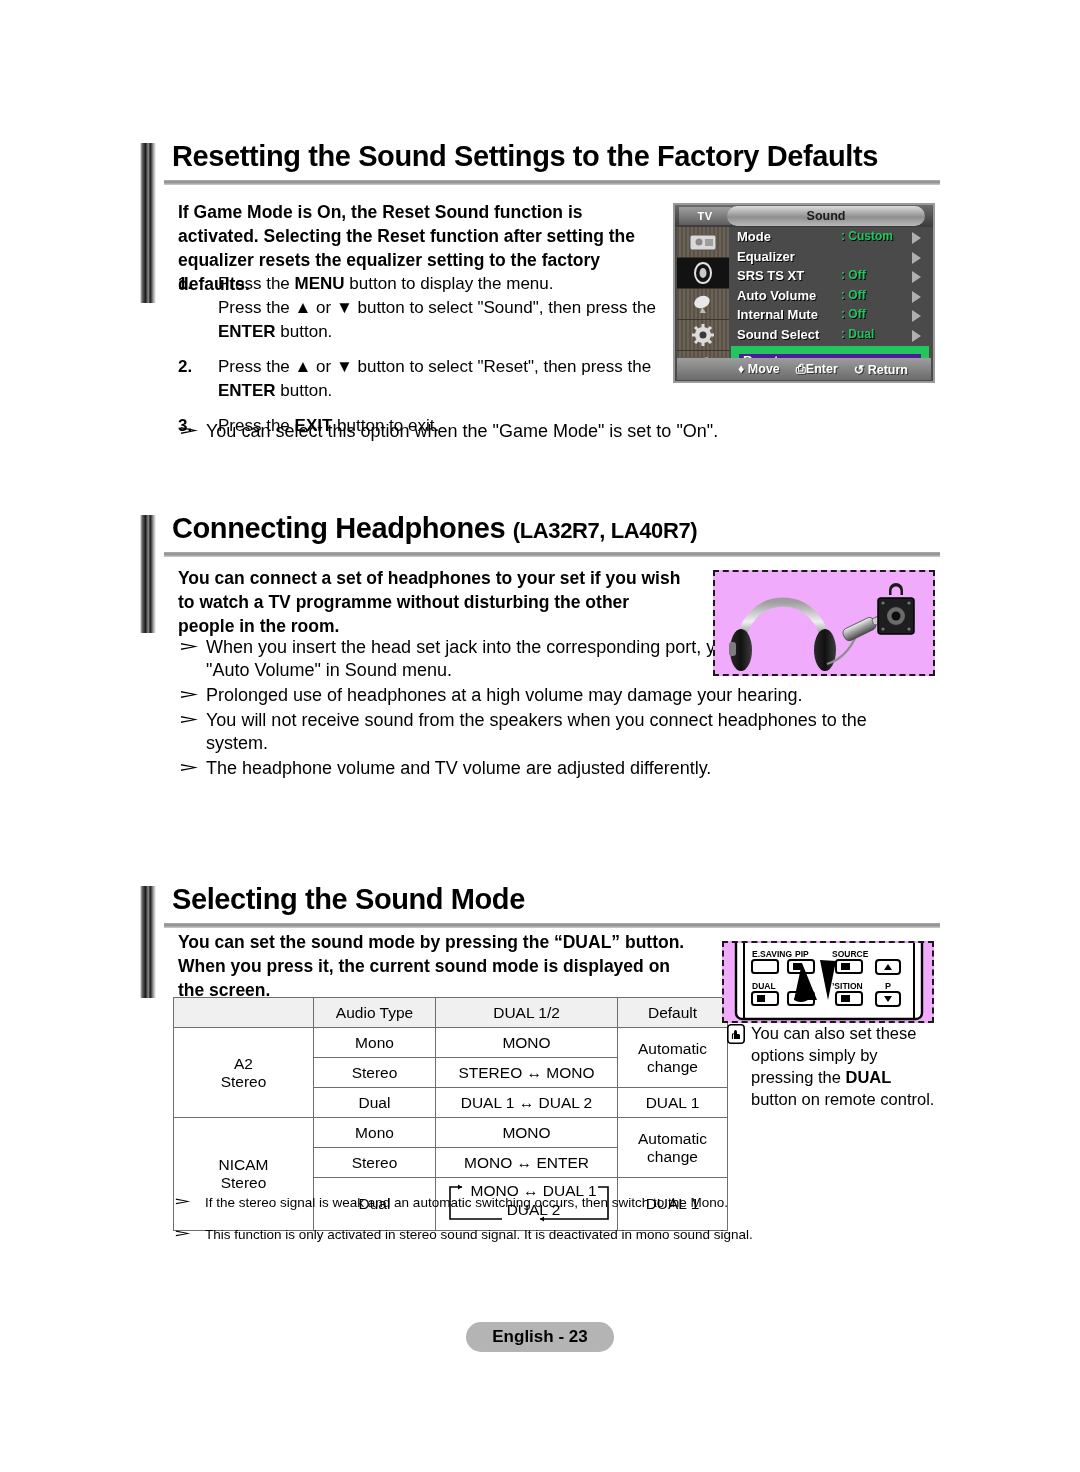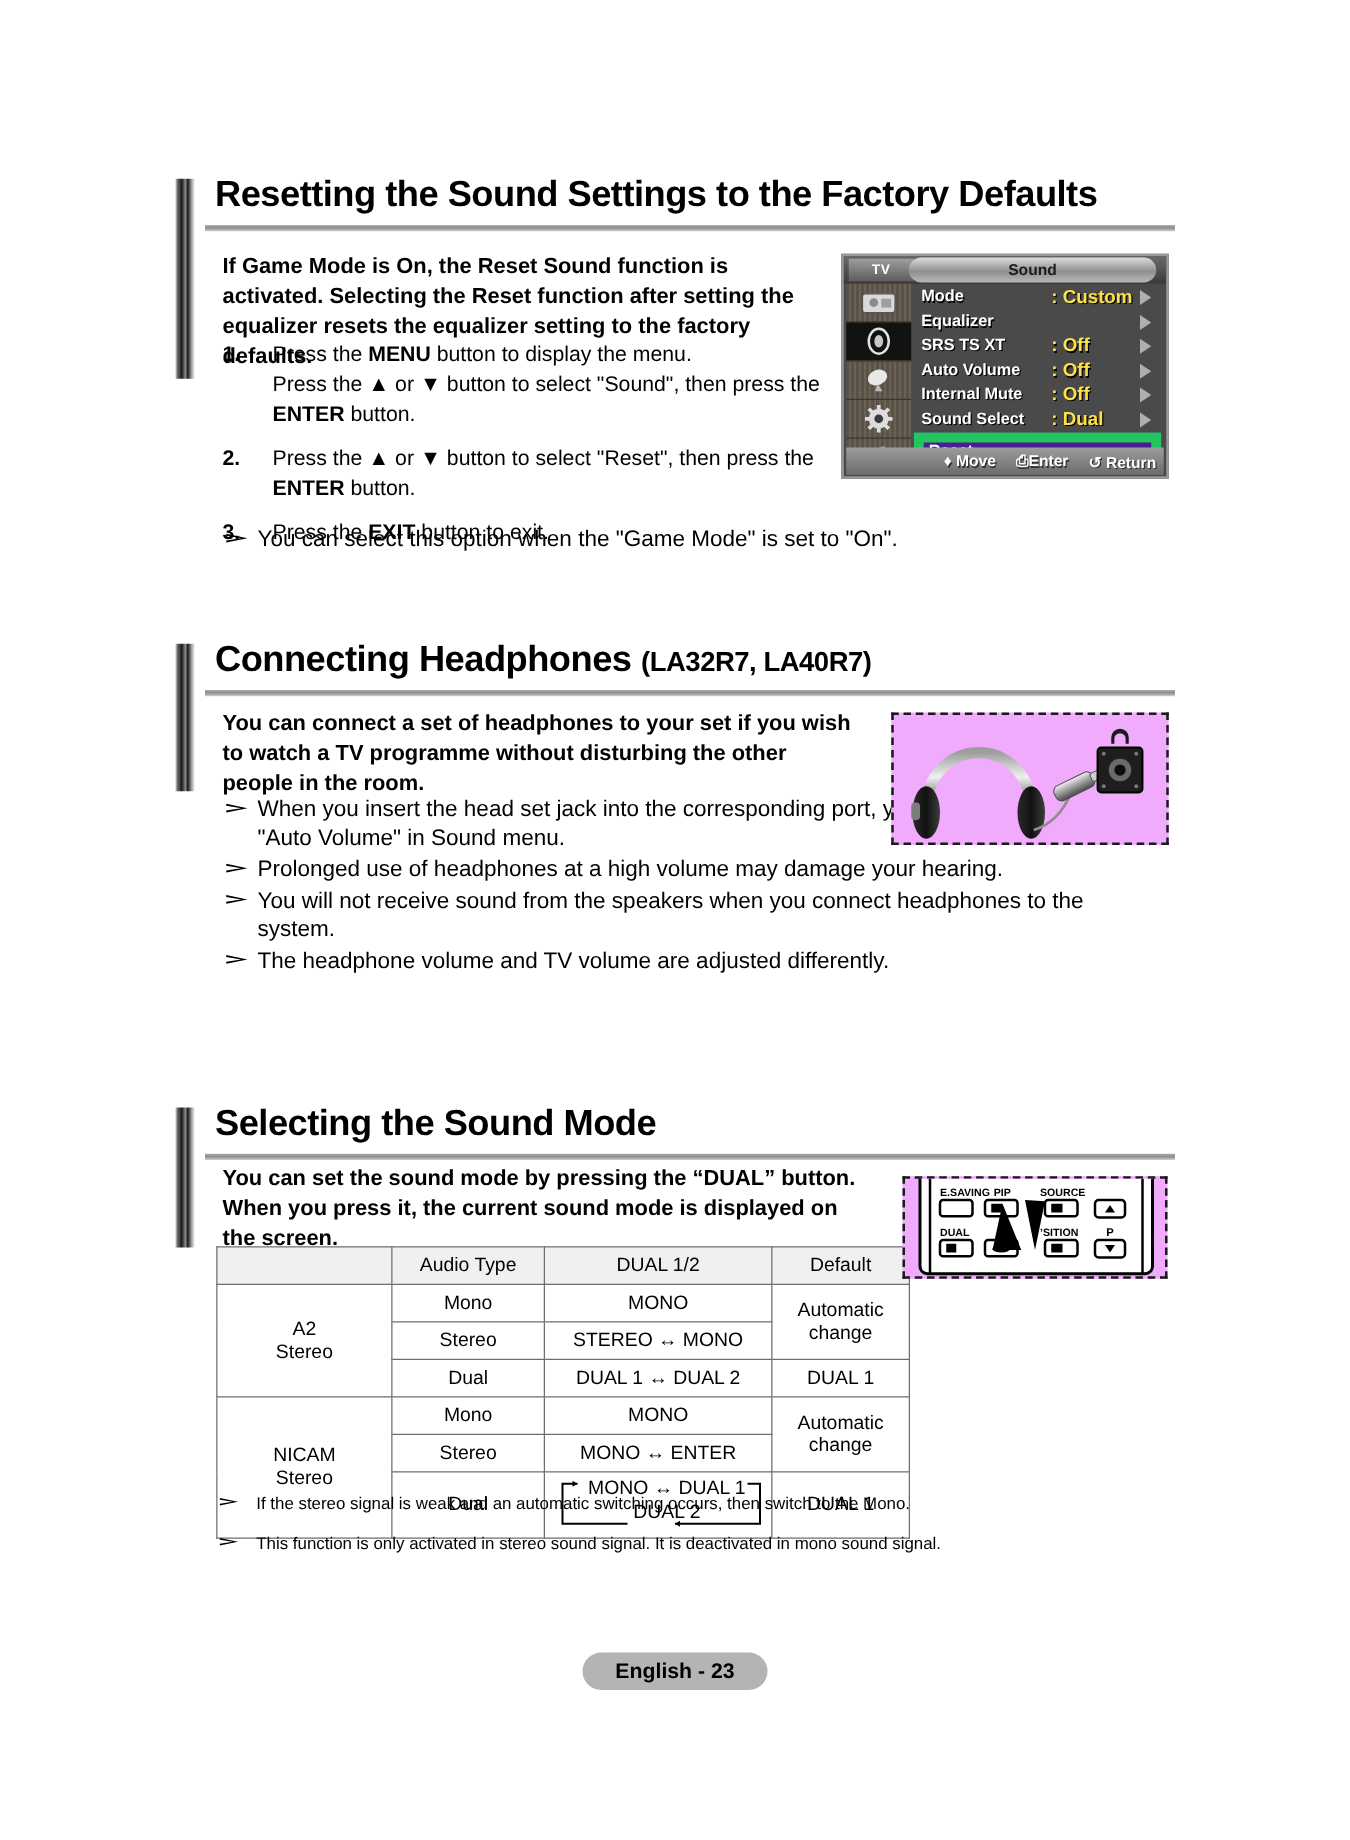--- a/index.html
+++ b/index.html
@@ -76,31 +76,31 @@
   }
   .osd-ic {
     position:relative; height:31px; border-bottom:1px solid #3c362e;
     display:flex; align-items:center; justify-content:center;
   }
   .osd-ic.sel { background:#121212; }
   .osd-body { position:absolute; left:56px; top:24px; right:4px; bottom:24px;text-decoration:underline; }
   .osd-row { position:relative; height:19.5px; }
   .osd-label { position:absolute; left:6px; top:0; color:#ffffff; font-size:13px; font-weight:bold;
      text-shadow:1px 1px 0 #000; white-space:nowrap; }
-  .osd-val { position:absolute; left:110px; top:0; color:#fde047; font-size:15px; font-weight:bold;
+  .osd-val { position:absolute; left:110px; top:0; color:#22c55e; font-size:12px; font-weight:bold;
      text-shadow:1px 1px 0 #000; white-space:nowrap; }
   .osd-chev { position:absolute; right:8px; top:3px; width:0;height:0;
      border-left:9px solid #c8c8c8; border-top:6px solid transparent; border-bottom:6px solid transparent; opacity:.8; }
   .osd-row.highlight { background:#4c1d95; border:8px solid #22c55e; height:21px; }
   .osd-row.highlight .osd-label { left:4px; top:-1px; }
   .osd-bottom {
     position:absolute; left:2px; right:2px; bottom:1px; height:22px;
     background:linear-gradient(to bottom,#9d9d9d,#6b6b6b);
     color:#ffffff; font-size:12.5px; font-weight:bold;
-    display:flex; align-items:center; justify-content:flex-end; gap:16px; padding-right:6px;
+    display:flex; align-items:center; justify-content:flex-end; gap:16px; padding-right:23px;
     text-shadow:1px 1px 0 #333;
   }
   .osd-bottom span { white-space:nowrap; }
 
   
   .dashbox { position:absolute; border:2px dashed #1a1a1a; background:#f0abfc; }
 
   
   table.sound-table {
     position:absolute; border-collapse:collapse; font-size:15.5px;
@@ -454,20 +454,33 @@
 
       <text x="161" y="46" font-family="Liberation Sans, sans-serif" font-size="9" font-weight="bold" fill="#000">P</text>
       <rect x="152" y="49" width="24" height="14" rx="3" fill="#fff" stroke="#000" stroke-width="2"></rect>
       <path d="M160 53 L168 53 L164 59 Z" fill="#000"></path>
 
       <path d="M93 57 L78 20 L70 57 Z" fill="#000"></path>
       <path d="M104 57 L96 17 L112 18 Z" fill="#000"></path>
     </svg>
   </div>
 
+  <div class="hand-note" style="left:727px; top:1022px; width:215px;">
+    <svg class="hand-icon" viewBox="0 0 18 20" style="border:none;">
+      <rect x="0.8" y="0.8" width="16.4" height="18.4" rx="3" fill="#fff" stroke="#000" stroke-width="1.6"></rect>
+      <path d="M7 15 L7 8 Q7 6 8.6 6 Q10 6 10 8 L10 10 L11.6 10 Q13 10 13 11.6 L13 15 Z" fill="#000"></path>
+      <path d="M5.5 15 L5.5 11 Q5.5 9.6 6.8 9.8" fill="none" stroke="#000" stroke-width="1.2"></path>
+    </svg>
+    <div style="margin-left:24px;">
+      <span>You can also set these</span><br>
+      <span>options simply by</span><br>
+      <span>pressing the </span><span class="b">DUAL</span><br>
+      <span>button on remote control.</span>
+    </div>
+  </div>
 
   <div class="notes" style="left:165px; top:1193px; width:700px;">
     <div class="note small">
       <svg class="arrow" viewBox="0 0 20 15">
           <path d="M1 11 L18 7.5 L1 4 L1 5.6 L13 7.5 L1 9.4 Z" fill="#000"></path>
         </svg>
       <span>If the stereo signal is weak and an automatic switching occurs, then switch to the Mono.</span>
     </div>
     <div class="note small">
       <svg class="arrow" viewBox="0 0 20 15">

